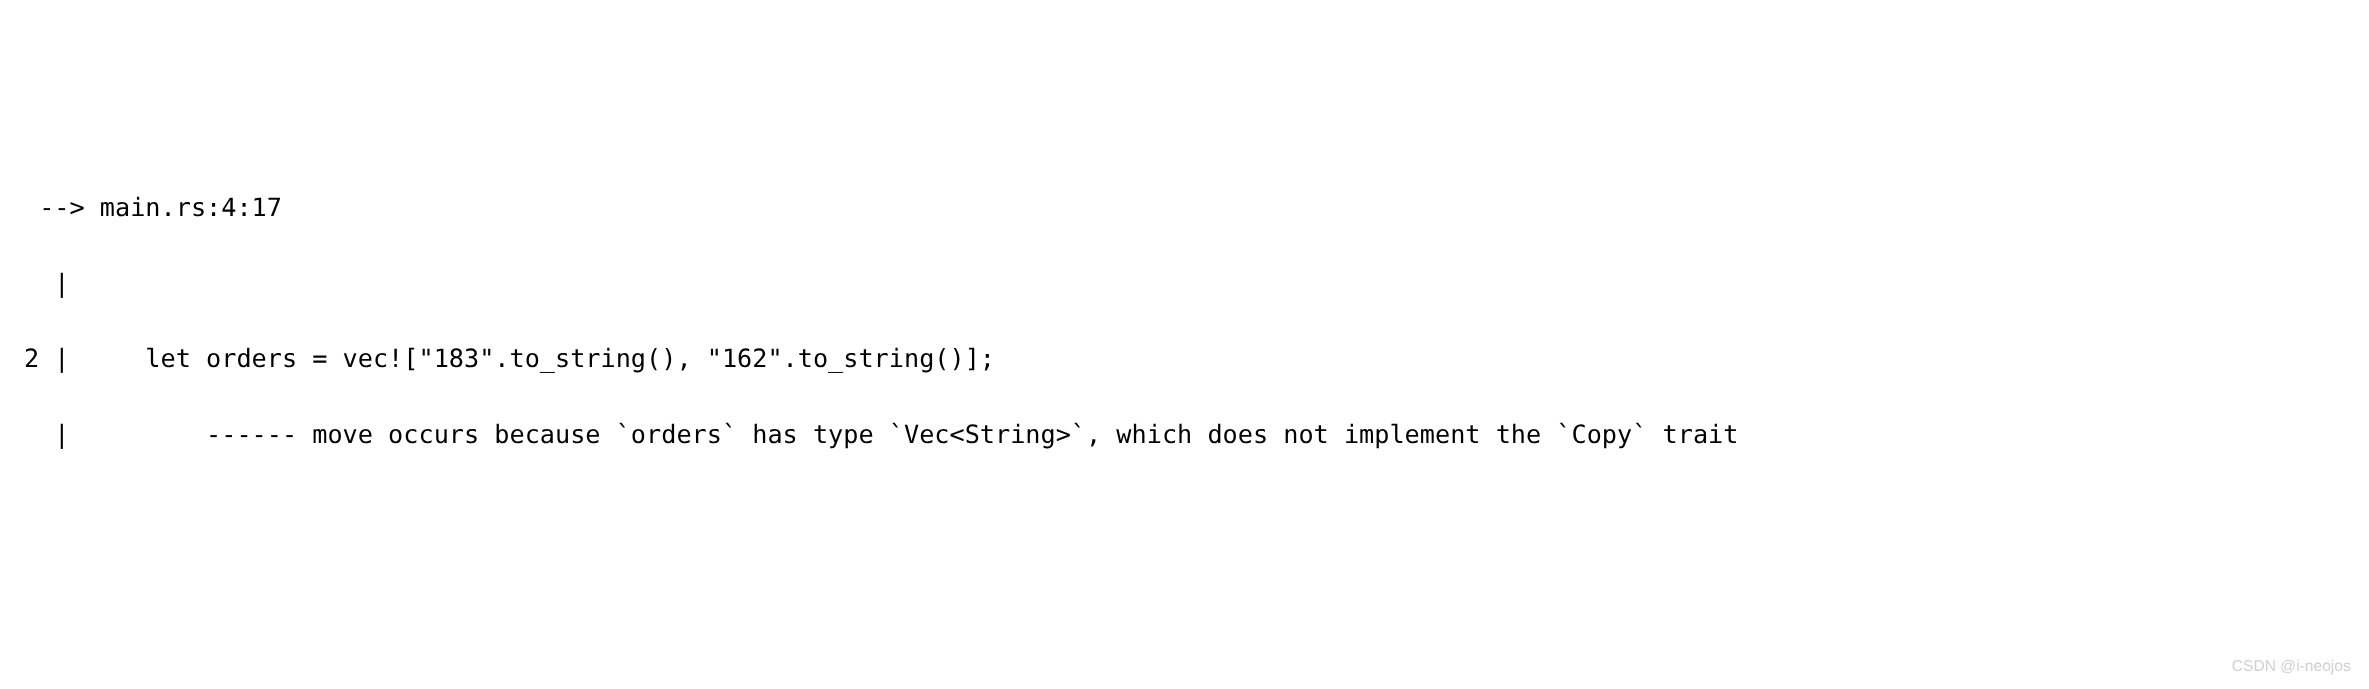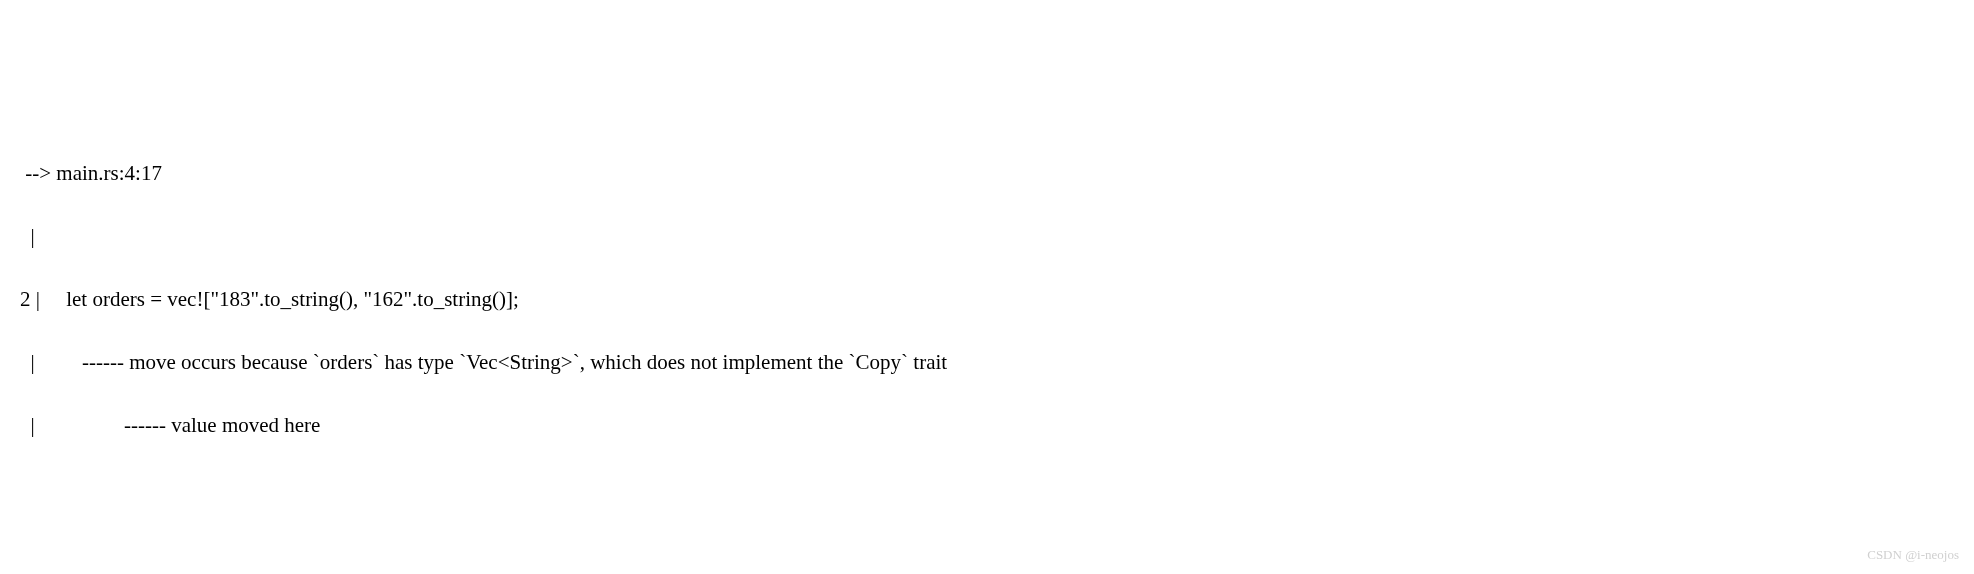--- a/index.html
+++ b/index.html
@@ -19,43 +19,41 @@
       width: 1974px;
       height: 574px;
     }
     .code-output {
       padding-left: 20px;
       padding-top: 0px;
     }
     .line {
       display: block;
       min-height: 31.5px;
-      font-family: Liberation Serif, serif;
     }
     .watermark {
       position: absolute;
       bottom: 10px;
       right: 15px;
-      font-family: Liberation Serif, serif;
+      font-family: Liberation Sans, sans-serif;
       font-size: 13px;
       color: #d0d0d0;
       white-space: nowrap;
     }
   </style>
 </head>
 <body>
 
 
 
 <div class="code-output">
 <span class="line"> --&gt; main.rs:4:17</span>
 <span class="line">  |</span>
 <span class="line">2 |     let orders = vec!["183".to_string(), "162".to_string()];</span>
 <span class="line">  |         ------ move occurs because `orders` has type `Vec&lt;String&gt;`, which does not implement the `Copy` trait</span>
-<span class="line">  |                 ------ value moved here</span>
 
 
 
 
 
 
 
 
 </div>
 

